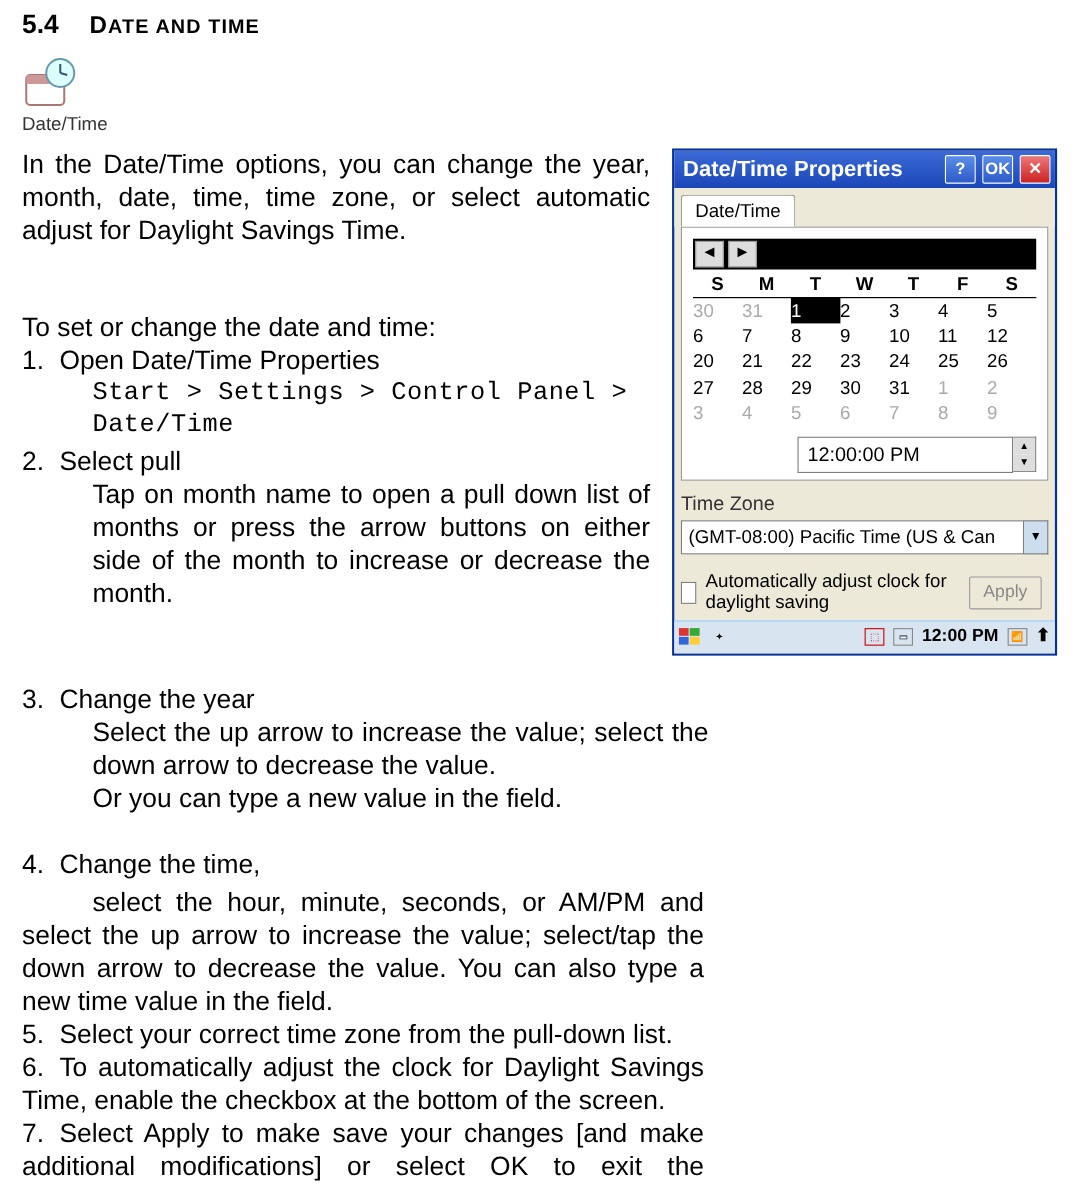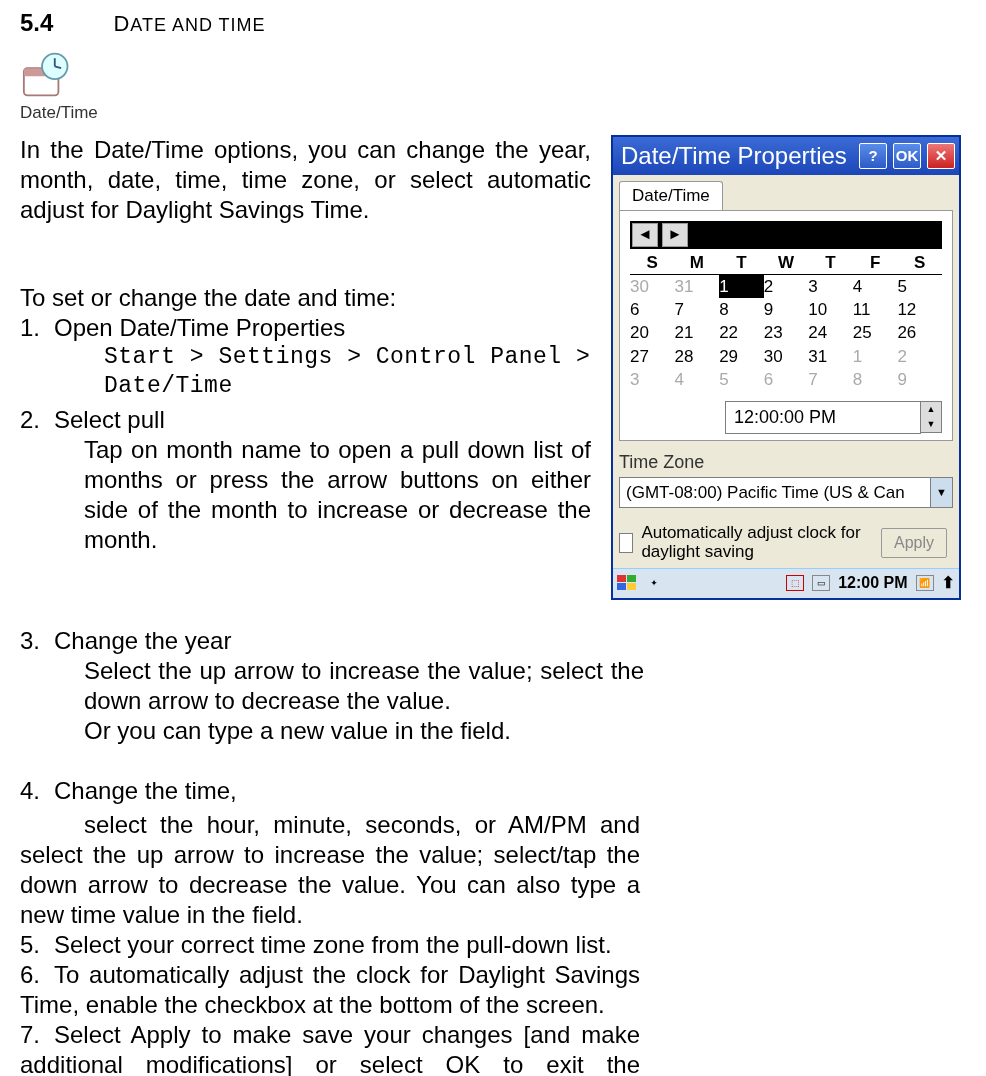--- a/index.html
+++ b/index.html
@@ -1,42 +1,42 @@
 <!DOCTYPE html>
 <html><head>
 <meta charset="utf-8">
 <style>
 *{margin:0;padding:0;box-sizing:border-box}
 body{font-family:Arial,Helvetica,sans-serif;font-size:24px;color:#000;background:#fff;width:986px;padding:0 20px 20px 20px;line-height:1.25}
-.sec-head{display:flex;align-items:baseline;gap:60px;padding-top:8px;padding-bottom:12px}
+.sec-head{display:flex;align-items:baseline;gap:28px;padding-top:8px;padding-bottom:12px}
 .sec-num{font-weight:bold;font-size:24px}
-.sec-title{font-weight:normal;font-size:22px;letter-spacing:1px}
+.sec-title{font-weight:bold;font-size:22px;letter-spacing:1px}
 .sec-title .sc{font-variant:small-caps}
 .clocklabel{font-size:17px;color:#333;margin-top:2px;margin-bottom:12px}
 .clock-icon{width:55px;height:50px;display:flex;align-items:flex-end}
 .clock-icon svg{width:55px;height:50px}
 .body{display:flex;gap:20px;align-items:flex-start}
 .left{flex:1;min-width:0}
 .right{flex:0 0 355px}
 .para{text-align:justify;}
 .para-lead{text-align:justify;margin-bottom:30px}
 ol.steps{list-style:none;margin:0;padding:0}
 ol.steps>li{margin-bottom:4px}
 .step-line{display:flex}
 .step-num{width:34px;flex:0 0 34px}
 .step-title{flex:1}
-.step-body{margin-left:84px;font-family:"Courier New",monospace;font-size:23px;letter-spacing:0.5px}
+.step-body{margin-left:64px;font-family:"Courier New",monospace;font-size:23px;letter-spacing:0.5px}
 .step-body-txt{margin-left:64px;text-align:justify;font-size:24px}
 .gap{height:26px}
 .wide{text-align:justify}
 .below{margin-top:2px}
 
 .win{border:2px solid #06309c;background:#ece9d8;width:350px;font-family:Tahoma,Arial,sans-serif;font-size:18px;color:#000}
 .win-title{background:linear-gradient(#3b6bd6,#1b46b8);color:#fff;display:flex;align-items:center;padding:4px 4px 4px 8px;gap:6px}
-.win-title-text{flex:1;font-weight:normal;font-size:24px}
+.win-title-text{flex:1;font-weight:bold;font-size:20px}
 .win-btn{width:28px;height:26px;border:1px solid #fff;background:linear-gradient(#5a8de8,#2d5bc8);display:flex;align-items:center;justify-content:center;color:#fff;font-weight:bold;font-size:15px;border-radius:2px}
 .win-btn.close{background:linear-gradient(#e77,#c22);color:#fff}
 .tabbar{display:flex;padding:6px 6px 0 6px;background:#ece9d8}
 .tab{background:#fff;border:1px solid #999;border-bottom:none;padding:3px 12px;border-radius:3px 3px 0 0;font-size:17px}
 .panel{background:#fff;margin:0 6px 6px 6px;border:1px solid #999;padding:10px 10px 6px 10px}
 .cal-head{display:flex;align-items:center;background:#000;color:#fff;font-weight:bold;height:28px}
 .cal-arrow{width:26px;height:24px;background:#ddd;color:#000;border:1px solid #999;display:flex;align-items:center;justify-content:center;font-size:15px;margin:0 2px}
 .cal-title{flex:1;text-align:center;font-size:19px}
 .cal-table{width:100%;border-collapse:collapse;margin-top:2px;font-size:17px}
 .cal-table th{font-weight:bold;border-bottom:1px solid #000;padding:1px 0;width:14.28%;text-align:center}

